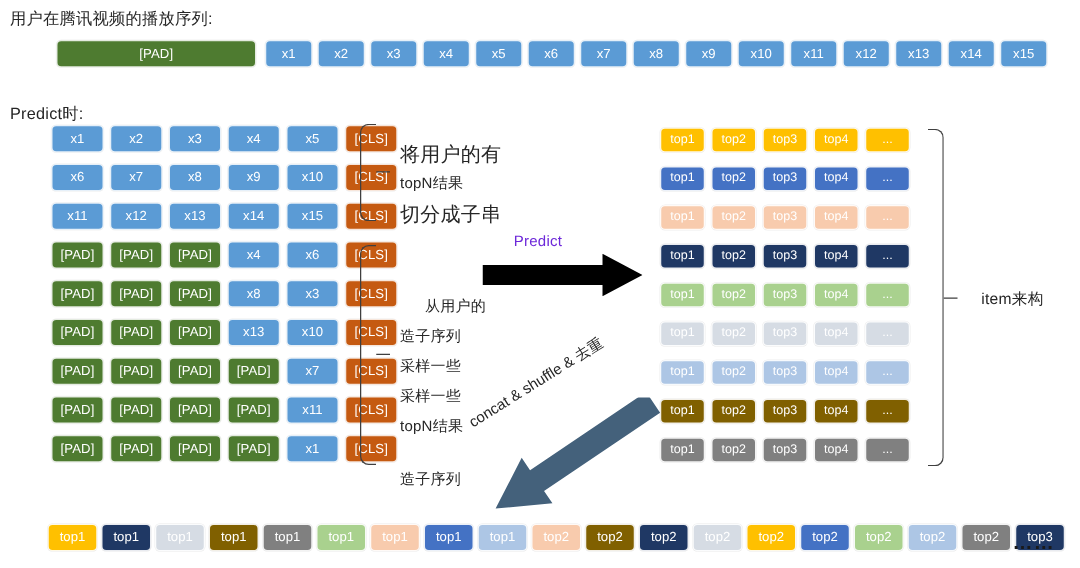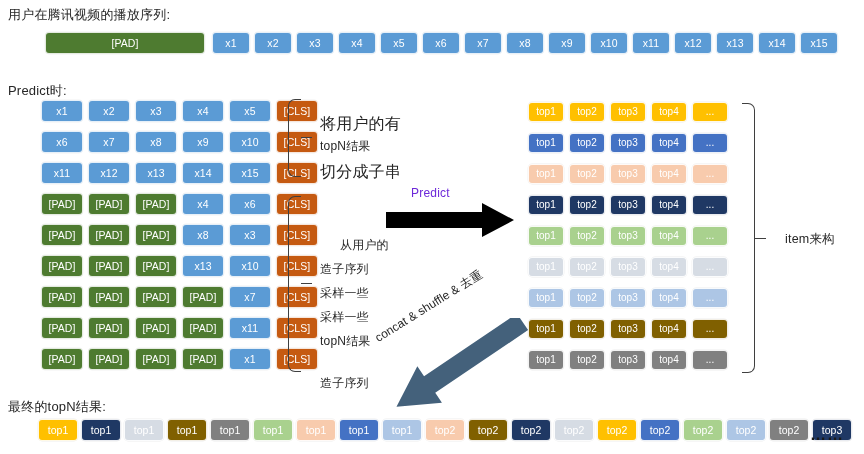--- a/index.html
+++ b/index.html
@@ -255,21 +255,20 @@
       <div class="tchip" style="left: 569px; top: 350px; width: 36px; height: 20px; background: rgb(128, 128, 128); color: rgb(255, 255, 255);">top2</div>
       <div class="tchip" style="left: 610px; top: 350px; width: 36px; height: 20px; background: rgb(128, 128, 128); color: rgb(255, 255, 255);">top3</div>
       <div class="tchip" style="left: 651px; top: 350px; width: 36px; height: 20px; background: rgb(128, 128, 128); color: rgb(255, 255, 255);">top4</div>
       <div class="tchip" style="left: 692px; top: 350px; width: 36px; height: 20px; background: rgb(128, 128, 128); color: rgb(255, 255, 255);">...</div>
     </div>
 
   <div class="bracket flip" style="left:742px;top:103px;height:270px;"></div>
   <div class="bracket-tick" style="left:755px;top:238px;"></div>
   <div class="lbl" style="left:785px;top:231px;font-size:12.5px;">item来构</div>
 
-  <div class="lbl" style="left:8px;top:398px;font-size:13px;">最终的topN结果:</div>
   <div id="final-row">
       <div class="tchip" style="left: 38px; top: 419px; width: 40px; height: 22px; background: rgb(255, 192, 0); color: rgb(255, 255, 255); font-size: 10.5px;">top1</div>
       <div class="tchip" style="left: 81px; top: 419px; width: 40px; height: 22px; background: rgb(31, 56, 100); color: rgb(255, 255, 255); font-size: 10.5px;">top1</div>
       <div class="tchip" style="left: 124px; top: 419px; width: 40px; height: 22px; background: rgb(214, 220, 228); color: rgb(255, 255, 255); font-size: 10.5px;">top1</div>
       <div class="tchip" style="left: 167px; top: 419px; width: 40px; height: 22px; background: rgb(128, 96, 0); color: rgb(255, 255, 255); font-size: 10.5px;">top1</div>
       <div class="tchip" style="left: 210px; top: 419px; width: 40px; height: 22px; background: rgb(128, 128, 128); color: rgb(255, 255, 255); font-size: 10.5px;">top1</div>
       <div class="tchip" style="left: 253px; top: 419px; width: 40px; height: 22px; background: rgb(169, 209, 142); color: rgb(255, 255, 255); font-size: 10.5px;">top1</div>
       <div class="tchip" style="left: 296px; top: 419px; width: 40px; height: 22px; background: rgb(248, 203, 173); color: rgb(255, 255, 255); font-size: 10.5px;">top1</div>
       <div class="tchip" style="left: 339px; top: 419px; width: 40px; height: 22px; background: rgb(68, 114, 196); color: rgb(255, 255, 255); font-size: 10.5px;">top1</div>
       <div class="tchip" style="left: 382px; top: 419px; width: 40px; height: 22px; background: rgb(173, 198, 229); color: rgb(255, 255, 255); font-size: 10.5px;">top1</div>

